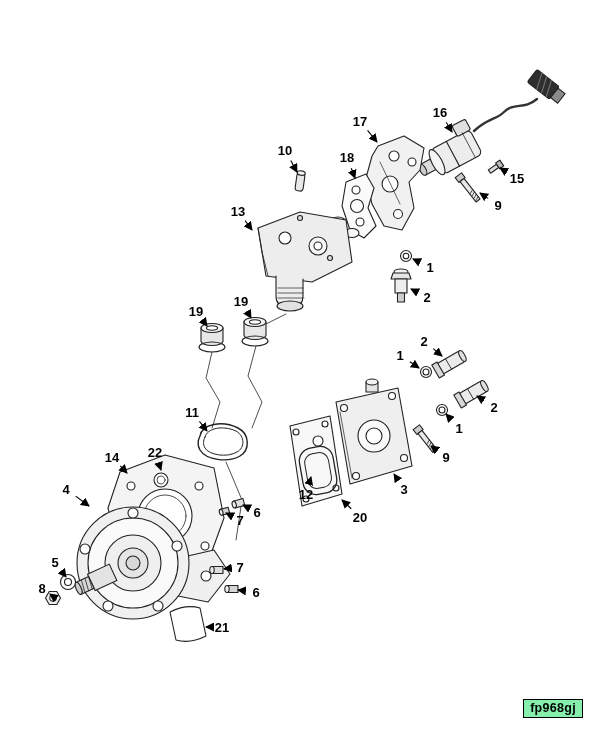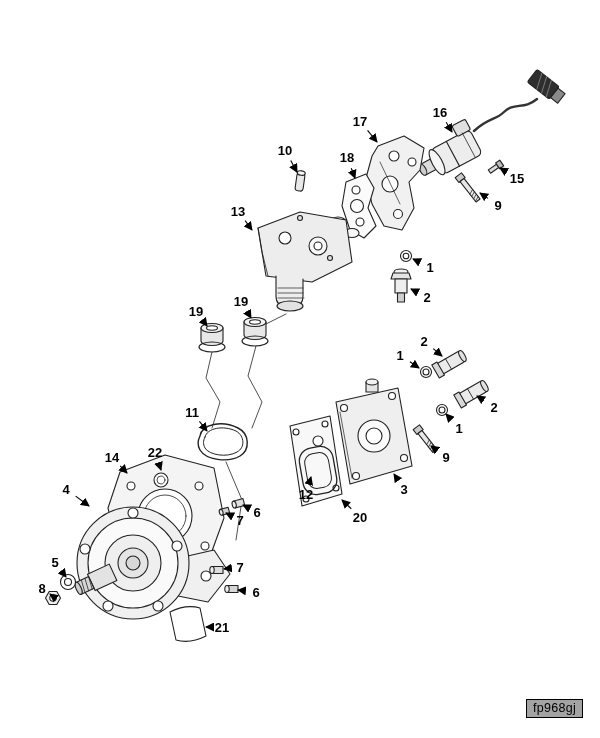--- a/index.html
+++ b/index.html
@@ -3,23 +3,23 @@
 <meta charset="utf-8">
 <style>
   html,body{margin:0;padding:0;background:#ffffff;}
   body{font-family:"Liberation Sans",sans-serif;}
   .canvas{position:relative;width:600px;height:738px;background:#fff;overflow:hidden;}
   svg{display:block;}
   .callout-num{font-family:"Liberation Sans",sans-serif;font-size:13px;font-weight:bold;fill:#000;}
   .leader{stroke:#000;stroke-width:1.1;fill:none;}
   .figcode{
     position:absolute;right:17px;bottom:20px;
-    border:1.6px solid #000;background:#a3a3a3;color:#000;
+    border:1.6px solid #000;background:#86efac;color:#000;
     padding:1px 6px 2px 6px;
-    font-family:"Liberation Sans",sans-serif;font-size:12.5px;font-weight:normal;
+    font-family:"Liberation Sans",sans-serif;font-size:12.5px;font-weight:bold;
     letter-spacing:0.3px;
   }
 </style>
 </head>
 <body>
 
 <div class="canvas">
   <svg width="600" height="738" viewBox="0 0 600 738" xmlns="http://www.w3.org/2000/svg">
     <defs>
       <marker id="arrowhead" markerUnits="userSpaceOnUse" markerWidth="9" markerHeight="9" refX="8" refY="4.5" orient="auto">

